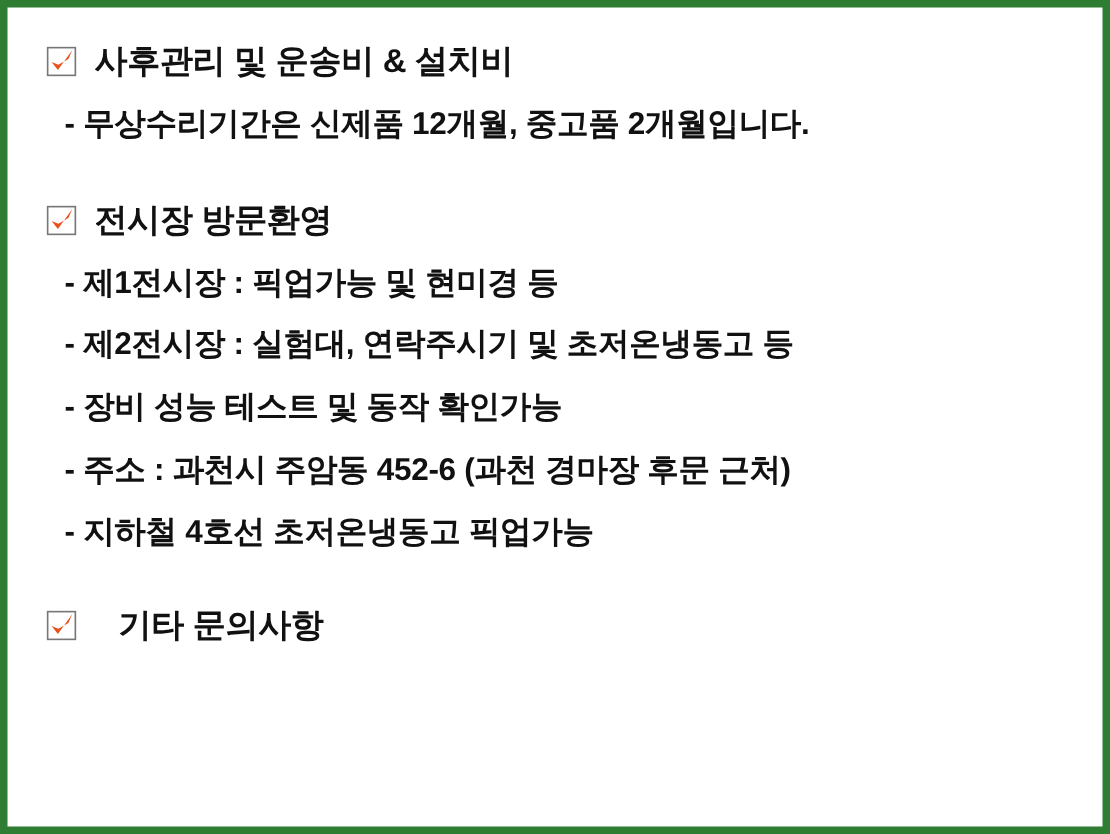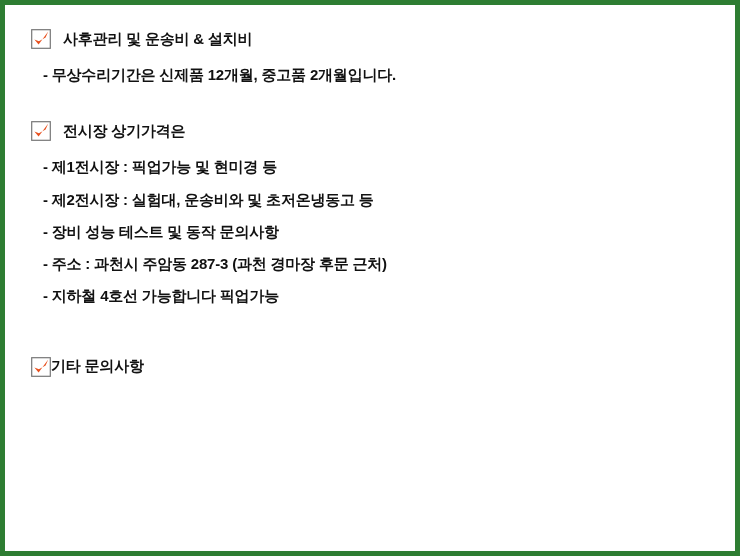--- a/index.html
+++ b/index.html
@@ -30,45 +30,45 @@
     gap: 12px;
     margin-bottom: 14px;
   }
   .check-icon {
     width: 20px;
     height: 20px;
     flex: 0 0 auto;
     display: block;
   }
   .section-title {
-    font-size: 15px;
+    font-size: 22px;
     font-weight: bold;
     color: #111111;
     letter-spacing: -0.2px;
     line-height: 1.1;
   }
   .bullets {
     list-style: none;
     margin: 0;
     padding: 0 0 0 12px;
   }
   .bullets li {
-    font-size: 15px;
+    font-size: 21px;
     color: #111111;
     line-height: 1.55;
     margin-bottom: 9px;
     font-weight: bold;
     letter-spacing: -0.2px;
     white-space: nowrap;
   }
   .sec-gap-1 { height: 26px; }
   .sec-gap-2 { height: 24px; }
   .section .bullets { margin-top: 2px; }
   .section.s1 { margin-top: 2px; }
-  .section.s3 .section-header { gap: 0; margin-top: 16px; }
+  .section.s3 .section-header { gap: 28px; }
 </style>
 </head>
 <body>
 
 <div class="page">
 
   <div class="section s1">
     <div class="section-header">
       <svg class="check-icon" viewBox="0 0 20 20">
         <rect x="0.7" y="0.7" width="18.6" height="18.6" fill="#ffffff" stroke="#777777" stroke-width="1.2"></rect>
@@ -82,28 +82,28 @@
   </div>
 
   <div class="sec-gap-1"></div>
 
   <div class="section s2">
     <div class="section-header">
       <svg class="check-icon" viewBox="0 0 20 20">
         <rect x="0.7" y="0.7" width="18.6" height="18.6" fill="#ffffff" stroke="#777777" stroke-width="1.2"></rect>
         <path d="M3.4 10.4 L7.6 15.6 L17.2 2.4 L14.6 8.4 L7.9 12.2 Z" fill="#e8501e"></path>
       </svg>
-      <div class="section-title">전시장 상기가격은</div>
+      <div class="section-title">전시장 방문환영</div>
     </div>
     <ul class="bullets">
       <li>- 제1전시장 : 픽업가능 및 현미경 등</li>
-      <li>- 제2전시장 : 실험대, 운송비와 및 초저온냉동고 등</li>
-      <li>- 장비 성능 테스트 및 동작 문의사항</li>
-      <li>- 주소 : 과천시 주암동 287-3 (과천 경마장 후문 근처)</li>
-      <li>- 지하철 4호선 가능합니다 픽업가능</li>
+      <li>- 제2전시장 : 실험대, 연락주시기 및 초저온냉동고 등</li>
+      <li>- 장비 성능 테스트 및 동작 확인가능</li>
+      <li>- 주소 : 과천시 주암동 452-6 (과천 경마장 후문 근처)</li>
+      <li>- 지하철 4호선 초저온냉동고 픽업가능</li>
     </ul>
   </div>
 
   <div class="sec-gap-2"></div>
 
   <div class="section s3">
     <div class="section-header">
       <svg class="check-icon" viewBox="0 0 20 20">
         <rect x="0.7" y="0.7" width="18.6" height="18.6" fill="#ffffff" stroke="#777777" stroke-width="1.2"></rect>
         <path d="M3.4 10.4 L7.6 15.6 L17.2 2.4 L14.6 8.4 L7.9 12.2 Z" fill="#e8501e"></path>

